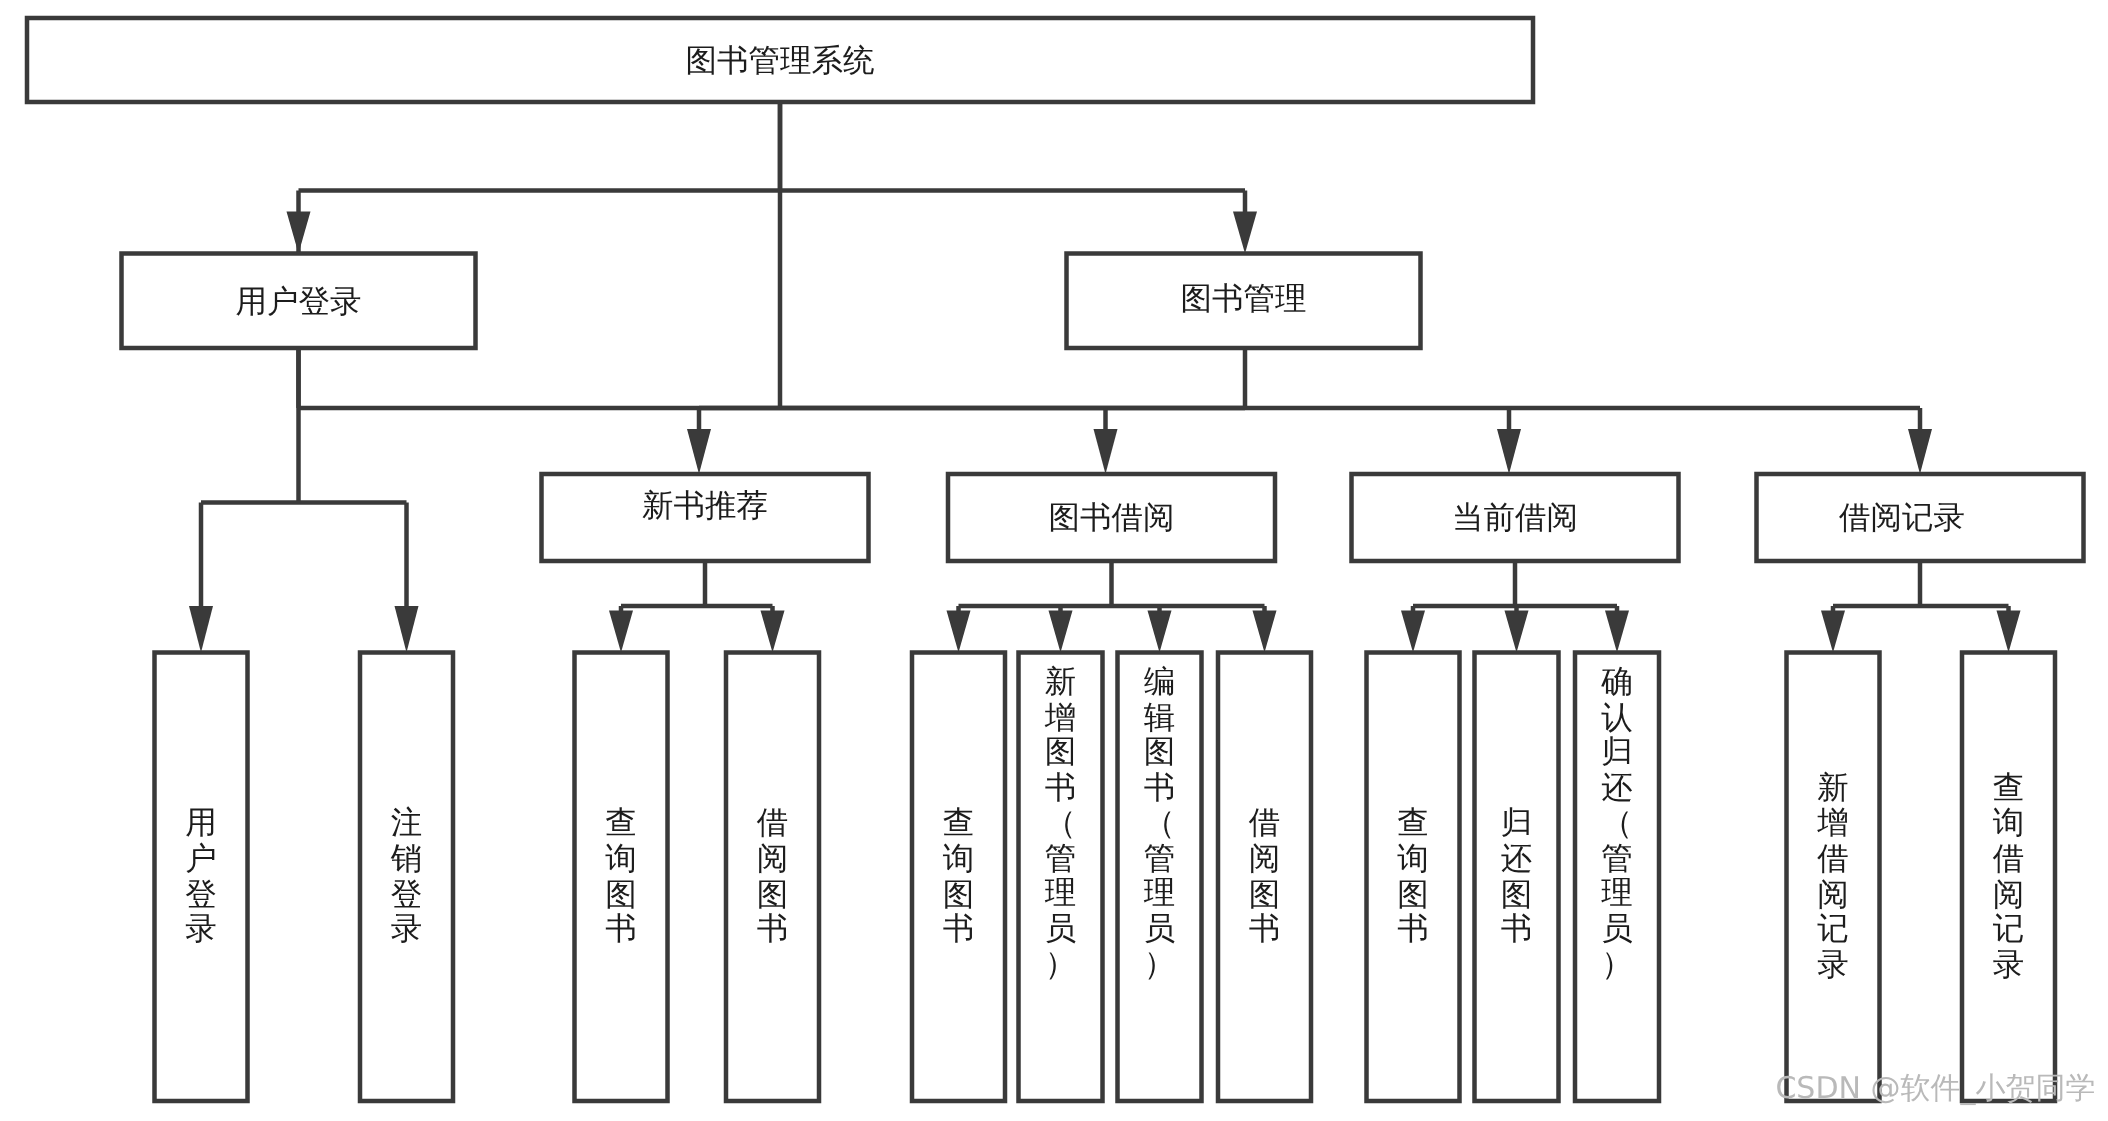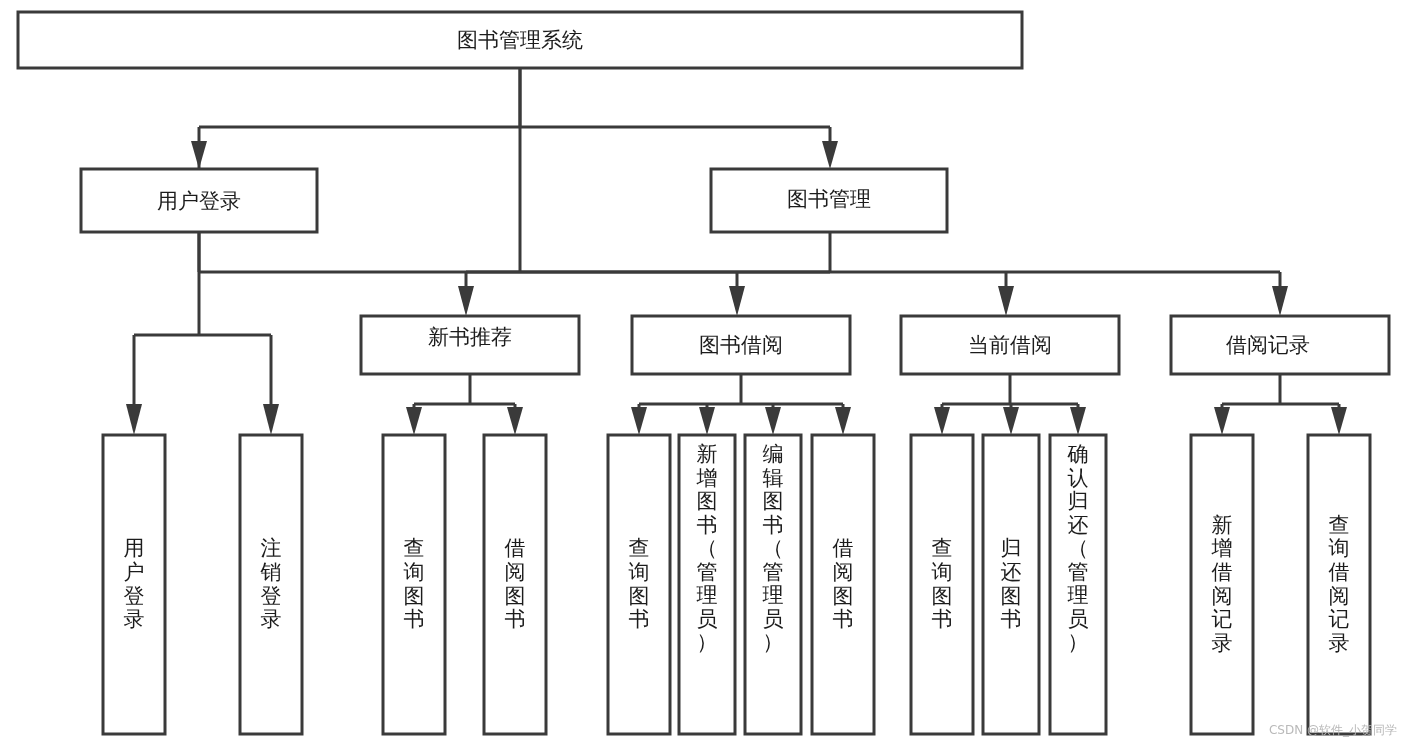--- a/index.html
+++ b/index.html
@@ -41,21 +41,21 @@
   }
   .arrow-head {
     fill: #3a3a3a;
     stroke: none;
   }
   .watermark-text {
     position: absolute;
     right: 8px;
     bottom: 8px;
     font-family: "DejaVu Sans", "Liberation Sans", sans-serif;
-    font-size: 12px;
+    font-size: 20px;
     color: #b9b9b9;
     white-space: nowrap;
     user-select: none;
   }
   .vlabel-wrap {
     position: absolute;
     display: flex;
     flex-direction: column;
     align-items: center;
     justify-content: center;

